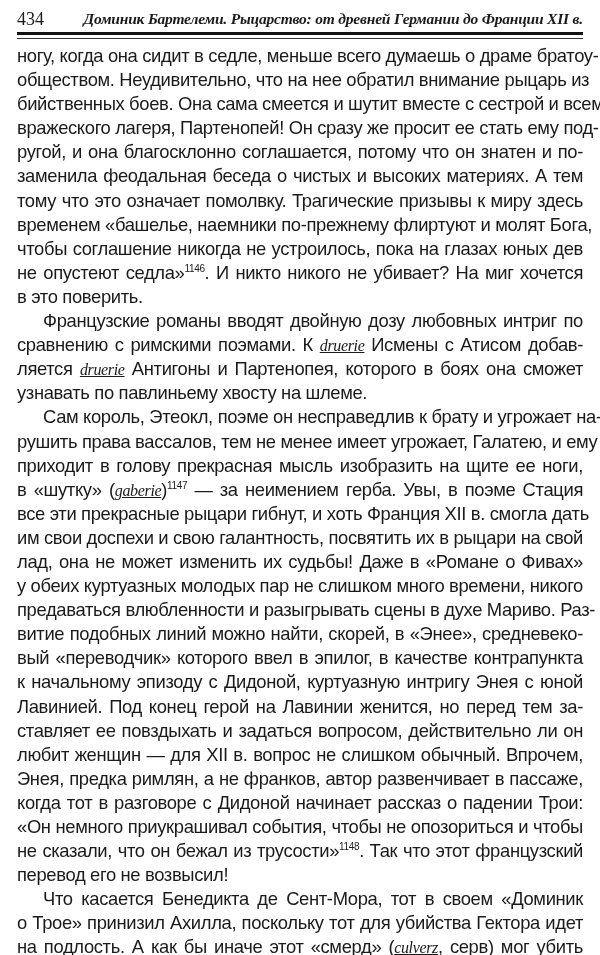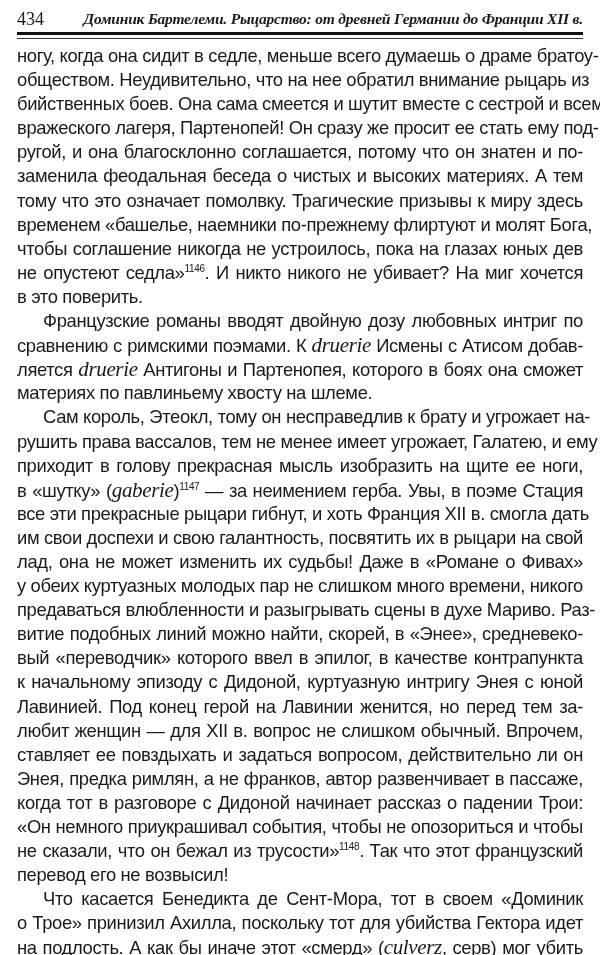--- a/index.html
+++ b/index.html
@@ -32,21 +32,21 @@
       position: absolute; left: 17px; right: 17px; top: 44px;
       font-size: 18.4px; line-height: 24.1px;
       text-align: justify;
       font-stretch: condensed;
       letter-spacing: -0.35px;
     }
     .line { display: block; text-align: justify; text-align-last: justify; white-space: nowrap; height: 24.1px; overflow: visible; }
     .line.last { text-align-last: left; }
     .line.indent { padding-left: 26px; }
     sup { font-size: 10px; vertical-align: 7px; line-height: 0; }
-    i { font-family: "Liberation Serif", serif; font-size: 21px; }
+    i { font-family: "Liberation Serif", serif; font-size: 16px; text-decoration: underline; }
   </style>
 </head>
 <body>
 
 <div class="header">
   <span class="page-num">434</span>
   <span class="running-title">Доминик Бартелеми. Рыцарство: от древней Германии до Франции XII в.</span>
 </div>
 <div class="rule-thick"></div>
 <div class="rule-thin"></div>
@@ -62,38 +62,38 @@
       <span class="line">тому что это означает помолвку. Трагические призывы к миру здесь</span>
       <span class="line">временем «башелье, наемники по-прежнему флиртуют и молят Бога,</span>
       <span class="line">чтобы соглашение никогда не устроилось, пока на глазах юных дев</span>
       <span class="line">не опустеют седла»<sup>1146</sup>. И никто никого не убивает? На миг хочется</span>
       <span class="line last">в это поверить.</span>
     </div>
     <div>
       <span class="line indent">Французские романы вводят двойную дозу любовных интриг по</span>
       <span class="line">сравнению с римскими поэмами. К <i>druerie</i> Исмены с Атисом добав-</span>
       <span class="line">ляется <i>druerie</i> Антигоны и Партенопея, которого в боях она сможет</span>
-      <span class="line last">материях по павлиньему хвосту на шлеме.</span>
+      <span class="line last">узнавать по павлиньему хвосту на шлеме.</span>
     </div>
     <div>
-      <span class="line indent">Сам король, Этеокл, тому он несправедлив к брату и угрожает на-</span>
+      <span class="line indent">Сам король, Этеокл, поэме он несправедлив к брату и угрожает на-</span>
       <span class="line">рушить права вассалов, тем не менее имеет угрожает, Галатею, и ему</span>
       <span class="line">приходит в голову прекрасная мысль изобразить на щите ее ноги,</span>
       <span class="line">в «шутку» (<i>gaberie</i>)<sup>1147</sup> — за неимением герба. Увы, в поэме Стация</span>
       <span class="line">все эти прекрасные рыцари гибнут, и хоть Франция XII в. смогла дать</span>
       <span class="line">им свои доспехи и свою галантность, посвятить их в рыцари на свой</span>
       <span class="line">лад, она не может изменить их судьбы! Даже в «Романе о Фивах»</span>
       <span class="line">у обеих куртуазных молодых пар не слишком много времени, никого</span>
       <span class="line">предаваться влюбленности и разыгрывать сцены в духе Мариво. Раз-</span>
       <span class="line">витие подобных линий можно найти, скорей, в «Энее», средневеко-</span>
       <span class="line">вый «переводчик» которого ввел в эпилог, в качестве контрапункта</span>
       <span class="line">к начальному эпизоду с Дидоной, куртуазную интригу Энея с юной</span>
       <span class="line">Лавинией. Под конец герой на Лавинии женится, но перед тем за-</span>
+      <span class="line">ставляет ее повздыхать и задаться вопросом, действительно ли он</span>
       <span class="line">любит женщин — для XII в. вопрос не слишком обычный. Впрочем,</span>
-      <span class="line">ставляет ее повздыхать и задаться вопросом, действительно ли он</span>
       <span class="line">Энея, предка римлян, а не франков, автор развенчивает в пассаже,</span>
       <span class="line">когда тот в разговоре с Дидоной начинает рассказ о падении Трои:</span>
       <span class="line">«Он немного приукрашивал события, чтобы не опозориться и чтобы</span>
       <span class="line">не сказали, что он бежал из трусости»<sup>1148</sup>. Так что этот французский</span>
       <span class="line last">перевод его не возвысил!</span>
     </div>
     <div>
       <span class="line indent">Что касается Бенедикта де Сент-Мора, тот в своем «Доминик</span>
       <span class="line">о Трое» принизил Ахилла, поскольку тот для убийства Гектора идет</span>
       <span class="line">на подлость. А как бы иначе этот «смерд» (<i>culverz</i>, серв) мог убить</span>

